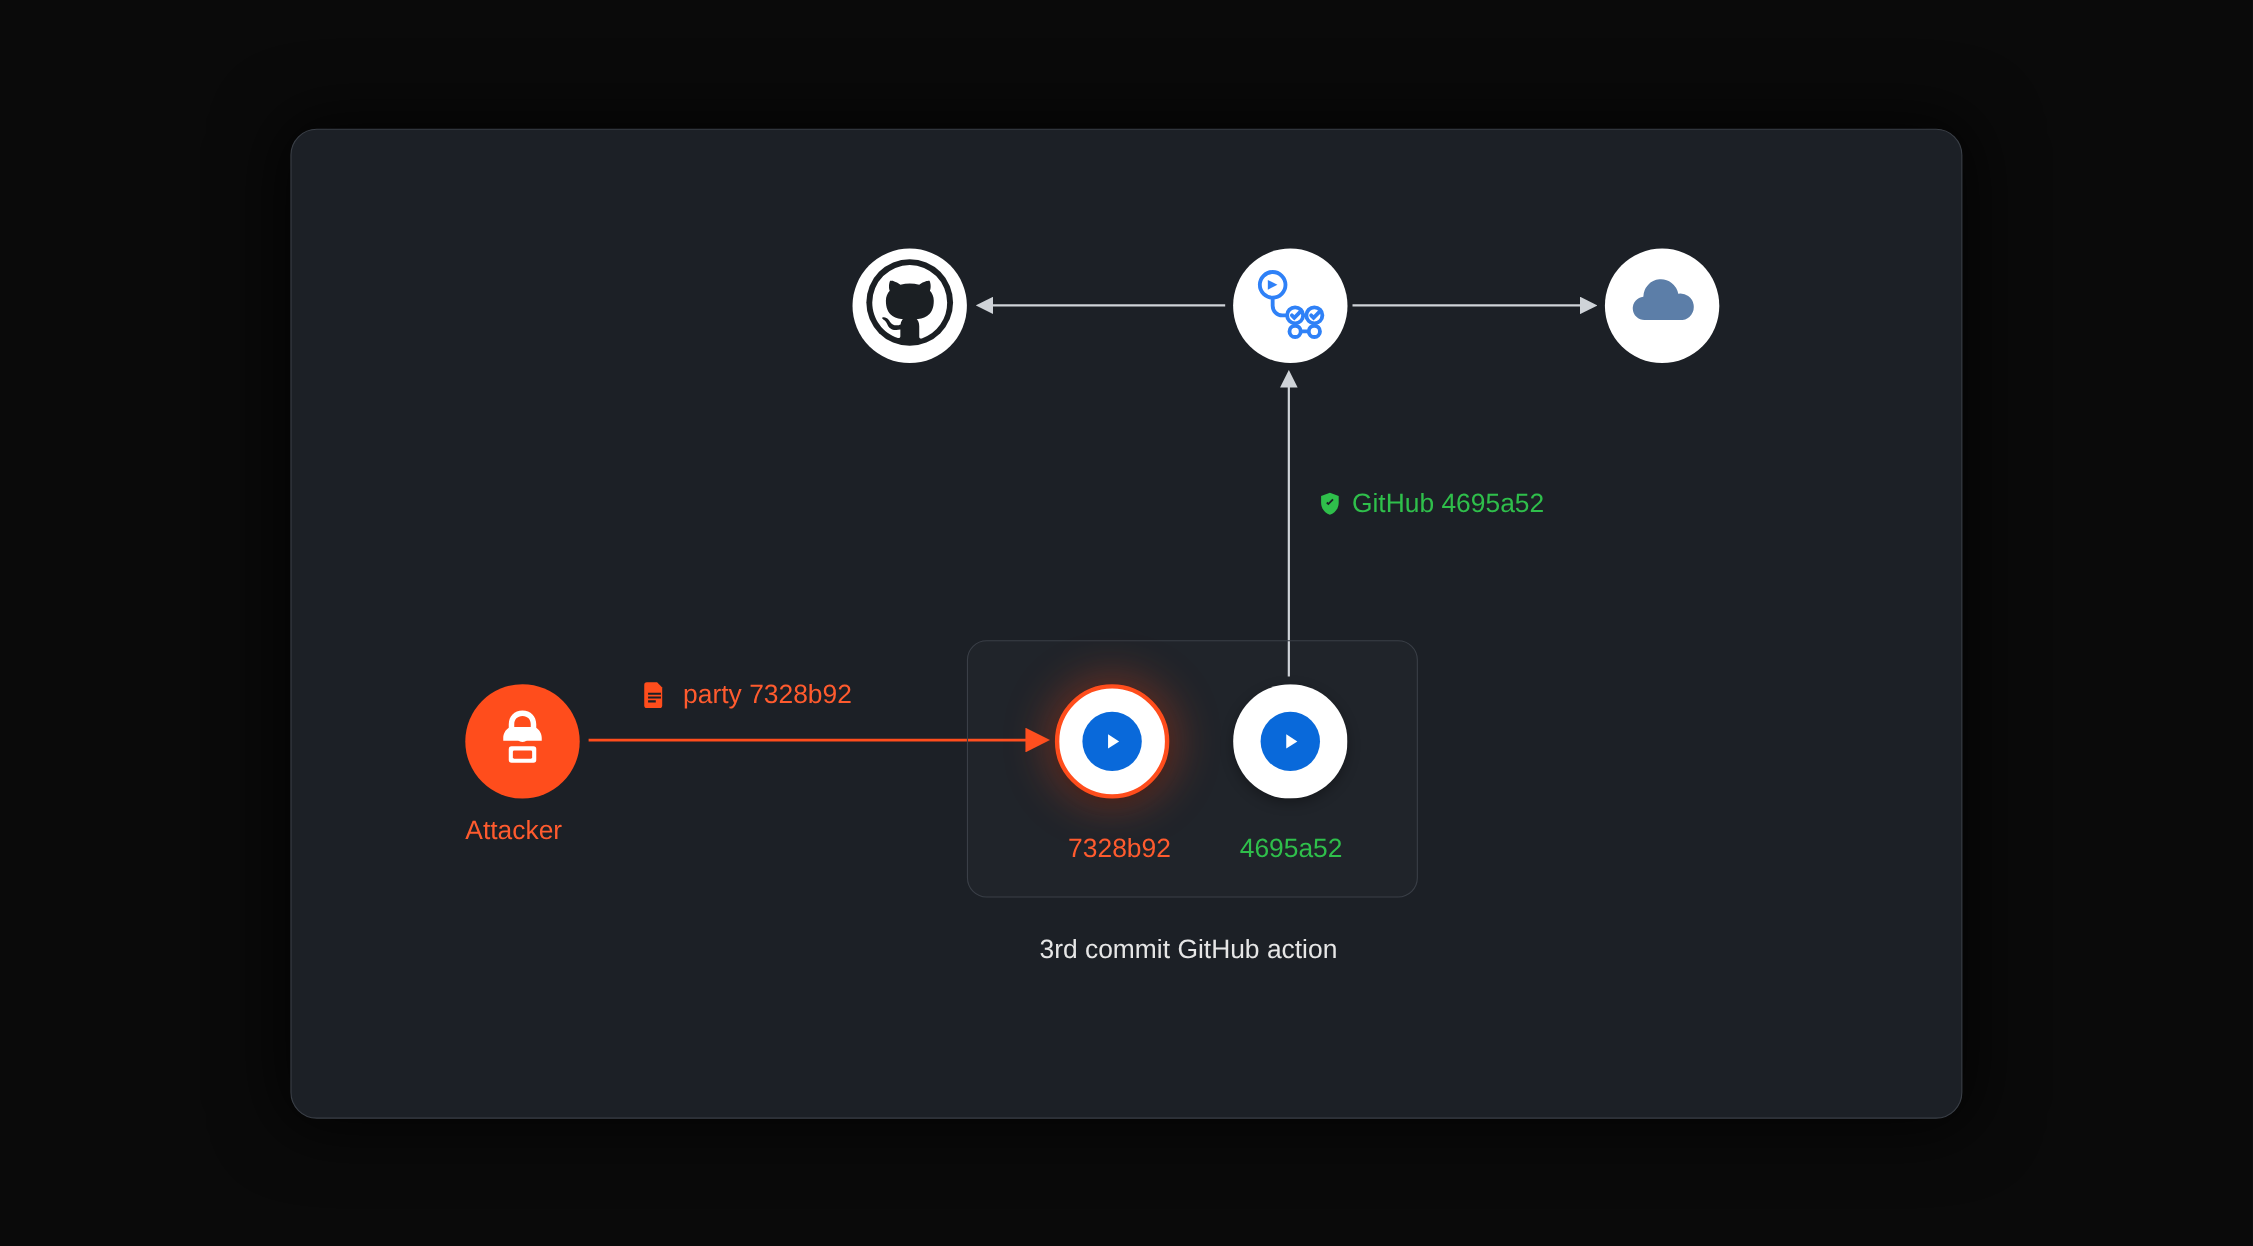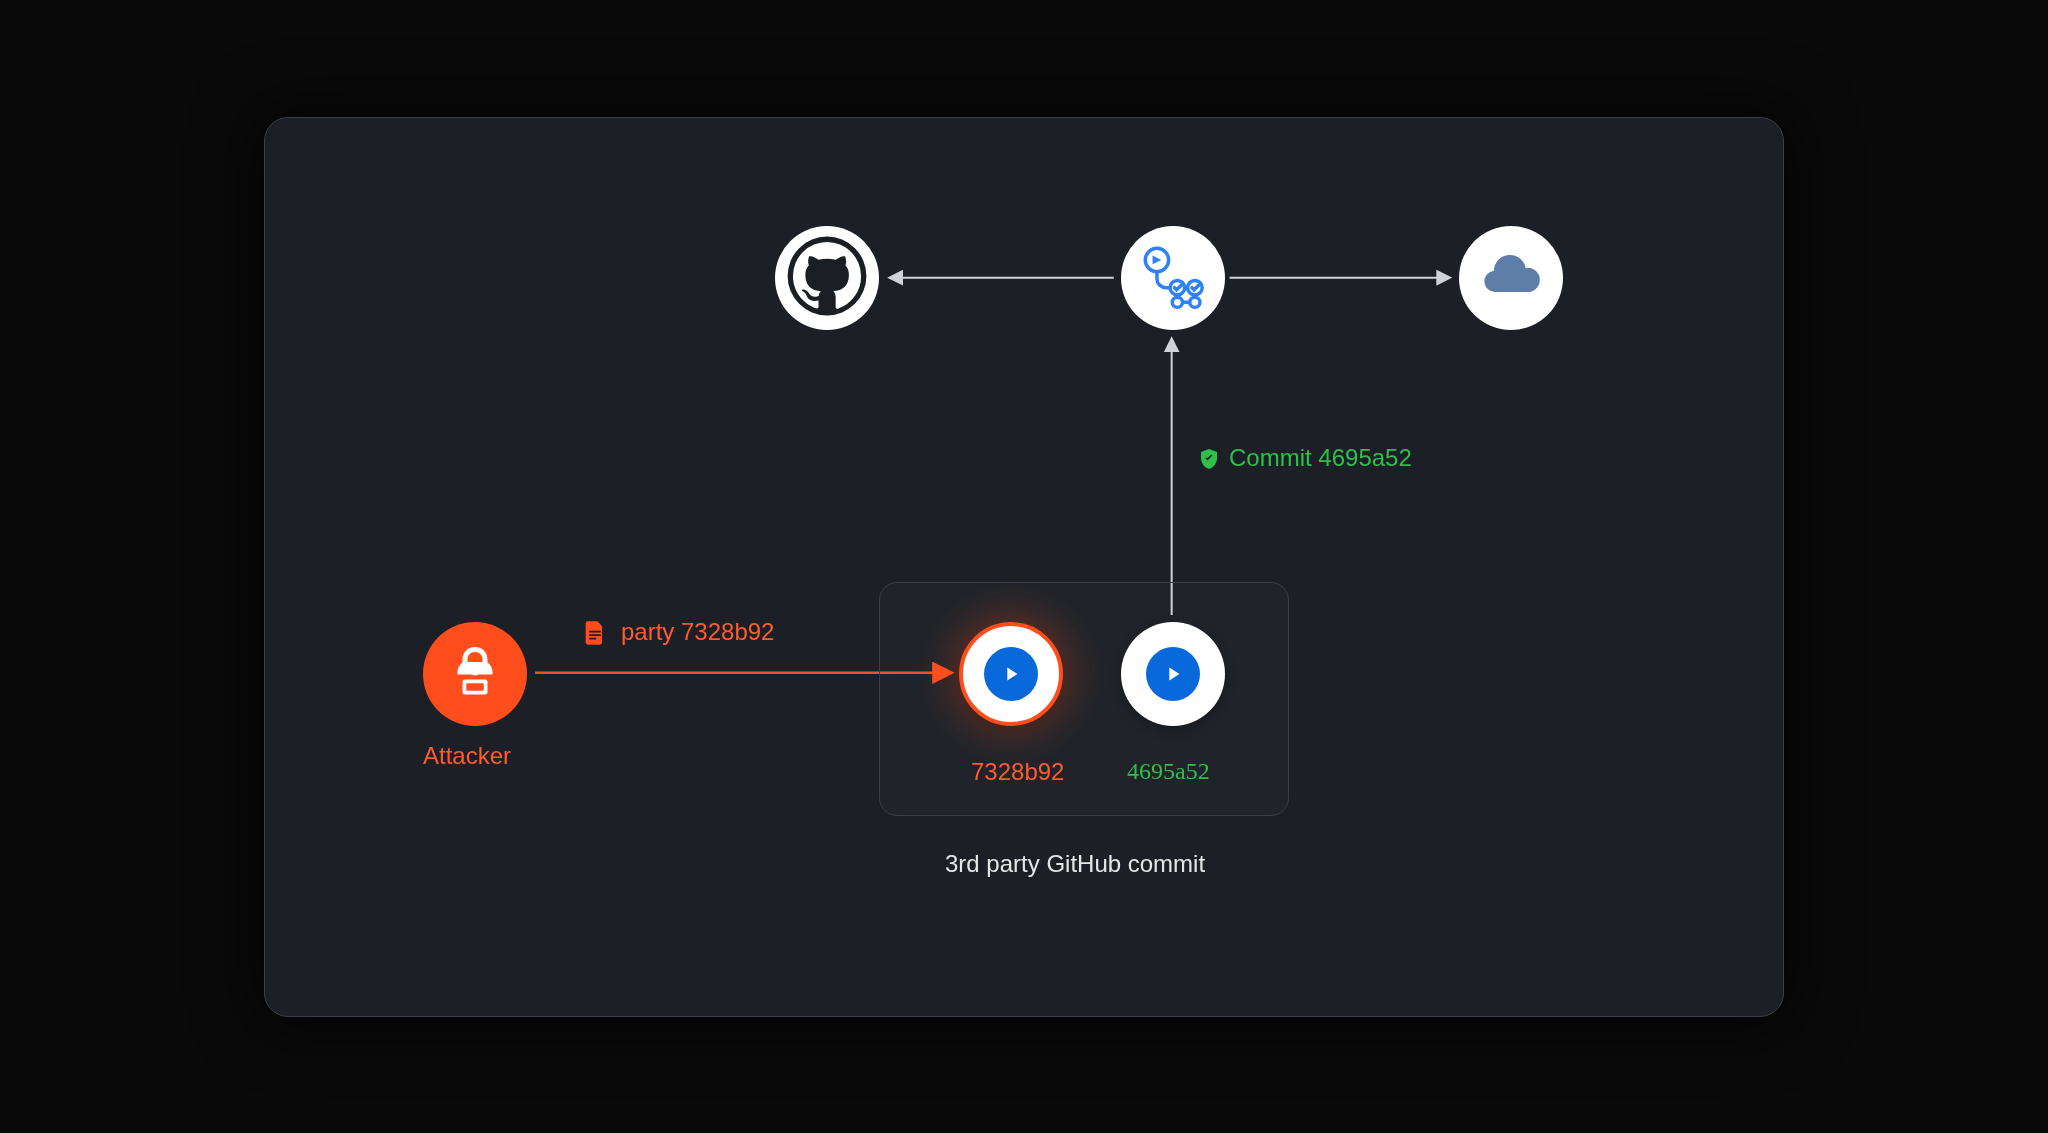--- a/index.html
+++ b/index.html
@@ -128,31 +128,31 @@
   </div>
   <div class="label orange" style="left:706px; top:640px;">7328b92</div>
 
   <div class="circle-node play-circle-outer" style="left:856px; top:504px;">
     <span class="play-inner">
       <svg width="22" height="22" viewBox="0 0 24 24">
           <path fill="#fff" d="M8 5v14l11-7z"></path>
         </svg>
     </span>
   </div>
-  <div class="label green" style="left:862px; top:640px;font-family:Liberation Serif, serif;">4695a52</div>
+  <div class="label green" style="left:862px; top:640px;">4695a52</div>
 
-  <div class="label white" style="left:680px; top:732px;">3rd party GitHub commit</div>
+  <div class="label white" style="left:680px; top:732px;">3rd commit GitHub action</div>
 
   <div class="label green" style="left:932px; top:326px;">
     <span class="shield-badge">
       <svg width="24" height="24" viewBox="0 0 24 24">
           <path fill="#2fbf4b" d="M12 2l8 3v6c0 5-3.4 9.7-8 11-4.6-1.3-8-6-8-11V5l8-3z"></path>
           <path fill="#1c2026" d="M10.6 13.4l-2-2 1.2-1.2 0.8 0.8 3.6-3.6 1.2 1.2z"></path>
         </svg>
-    </span><span>Commit 4695a52</span>
+    </span><span>GitHub 4695a52</span>
   </div>
 
   <div class="circle-node" style="left:510px; top:108px;">
     <span>
       <svg width="86" height="86" viewBox="0 0 24 24">
         <circle cx="12" cy="12" r="11" fill="#1b1f23"></circle>
         <path fill="#fff" d="M12 2.5A9.5 9.5 0 0 0 2.5 12c0 4.2 2.72 7.76 6.49 9.02.47.09.64-.2.64-.45v-1.7c-2.64.57-3.2-1.13-3.2-1.13-.43-1.1-1.06-1.39-1.06-1.39-.87-.59.07-.58.07-.58.96.07 1.46.98 1.46.98.85 1.46 2.24 1.04 2.79.8.09-.62.33-1.04.6-1.28-2.11-.24-4.33-1.05-4.33-4.69 0-1.04.37-1.88.98-2.55-.1-.24-.43-1.21.09-2.52 0 0 .8-.26 2.62.97a9.1 9.1 0 0 1 4.77 0c1.82-1.23 2.62-.97 2.62-.97.52 1.31.19 2.28.09 2.52.61.67.98 1.51.98 2.55 0 3.65-2.22 4.45-4.34 4.68.34.29.65.88.65 1.77v2.63c0 .25.17.55.65.45A9.5 9.5 0 0 0 21.5 12 9.5 9.5 0 0 0 12 2.5z"></path>
       </svg>
     </span>
   </div>

